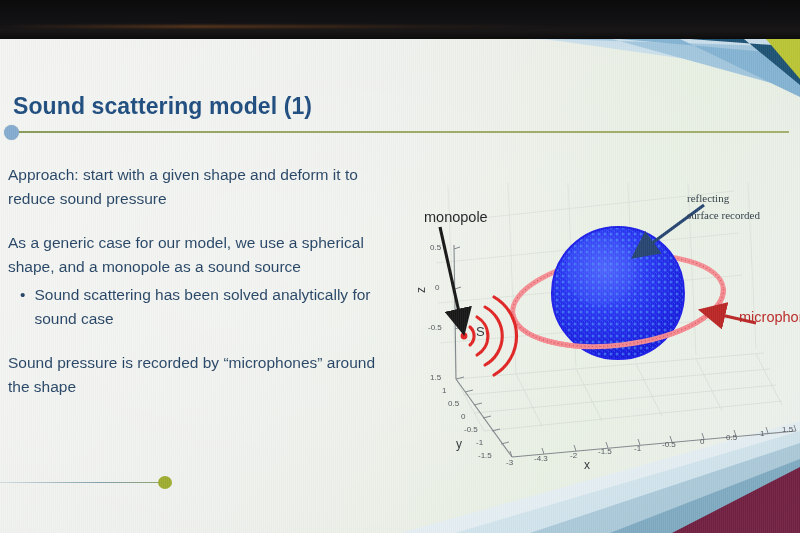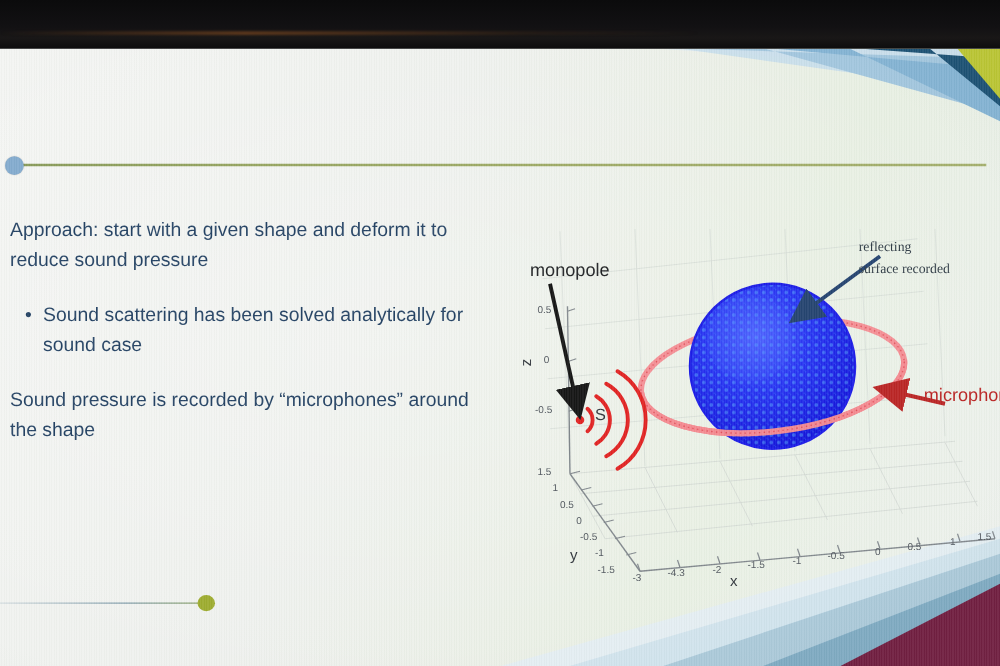--- a/index.html
+++ b/index.html
@@ -38,21 +38,21 @@
   .rule-dot{position:absolute;left:4px;top:86px;width:15px;height:15px;border-radius:50%;
     background:#7fa8cd;box-shadow:0 0 1px rgba(0,0,0,.25);}
 
   
   .rule-b{position:absolute;left:0px;top:443px;width:168px;height:1px;
     background:linear-gradient(90deg,rgba(120,150,170,.25) 0%,#7d9aa8 60%,#8aa05f 100%);}
   .rule-b-dot{position:absolute;left:158px;top:437px;width:14px;height:13px;border-radius:50%;
     background:#9aa928;}
 
   
-  .body{position:absolute;left:8px;top:134px;width:392px;}
+  .body{position:absolute;left:8px;top:124px;width:392px;}
   .p{font-size:15.5px;line-height:24px;margin:0 0 20px 0;}
   .p.tight{margin-bottom:4px;}
   .bul{display:flex;gap:9px;font-size:15.5px;line-height:24px;margin:0 0 20px 12px;}
   .bul .dot{flex:0 0 auto;line-height:24px;}
   .bul .txt{flex:1 1 auto;}
 
   
   .fig{position:absolute;left:404px;top:144px;width:400px;height:300px;}
   .fig svg{position:absolute;left:0;top:0;}
   .fig .lab{position:absolute;white-space:nowrap;}
@@ -87,25 +87,27 @@
         <polygon points="800,382 800,400 470,494 400,494" fill="#e3edf2"></polygon>
         <polygon points="800,392 800,414 540,494 455,494" fill="#cfe2ec"></polygon>
         <polygon points="800,404 800,430 620,494 530,494" fill="#a8c7d8"></polygon>
         <polygon points="800,420 800,448 700,494 610,494" fill="#7aa7c0"></polygon>
         <polygon points="800,428 800,494 672,494" fill="#6b1338"></polygon>
       </svg>
     </div>
 
     <div class="vignette"></div>
 
+    <h1 class="title" style="color: rgb(21, 69, 122);">Sound scattering model (1)</h1>
     <div class="rule"></div>
     <div class="rule-dot" style="background: rgb(127, 168, 205);"></div>
 
     <div class="body" style="color: rgb(28, 59, 94);">
       <p class="p">Approach: start with a given shape and deform it to reduce sound pressure</p>
+      <p class="p tight">As a generic case for our model, we use a spherical shape, and a monopole as a sound source</p>
       <div class="bul">
         <span class="dot">•</span>
         <span class="txt">Sound scattering has been solved analytically for sound case</span>
       </div>
       <p class="p">Sound pressure is recorded by “microphones” around the shape</p>
     </div>
 
     <div class="fig">
 
       <svg width="400" height="300" viewBox="0 0 400 300">

